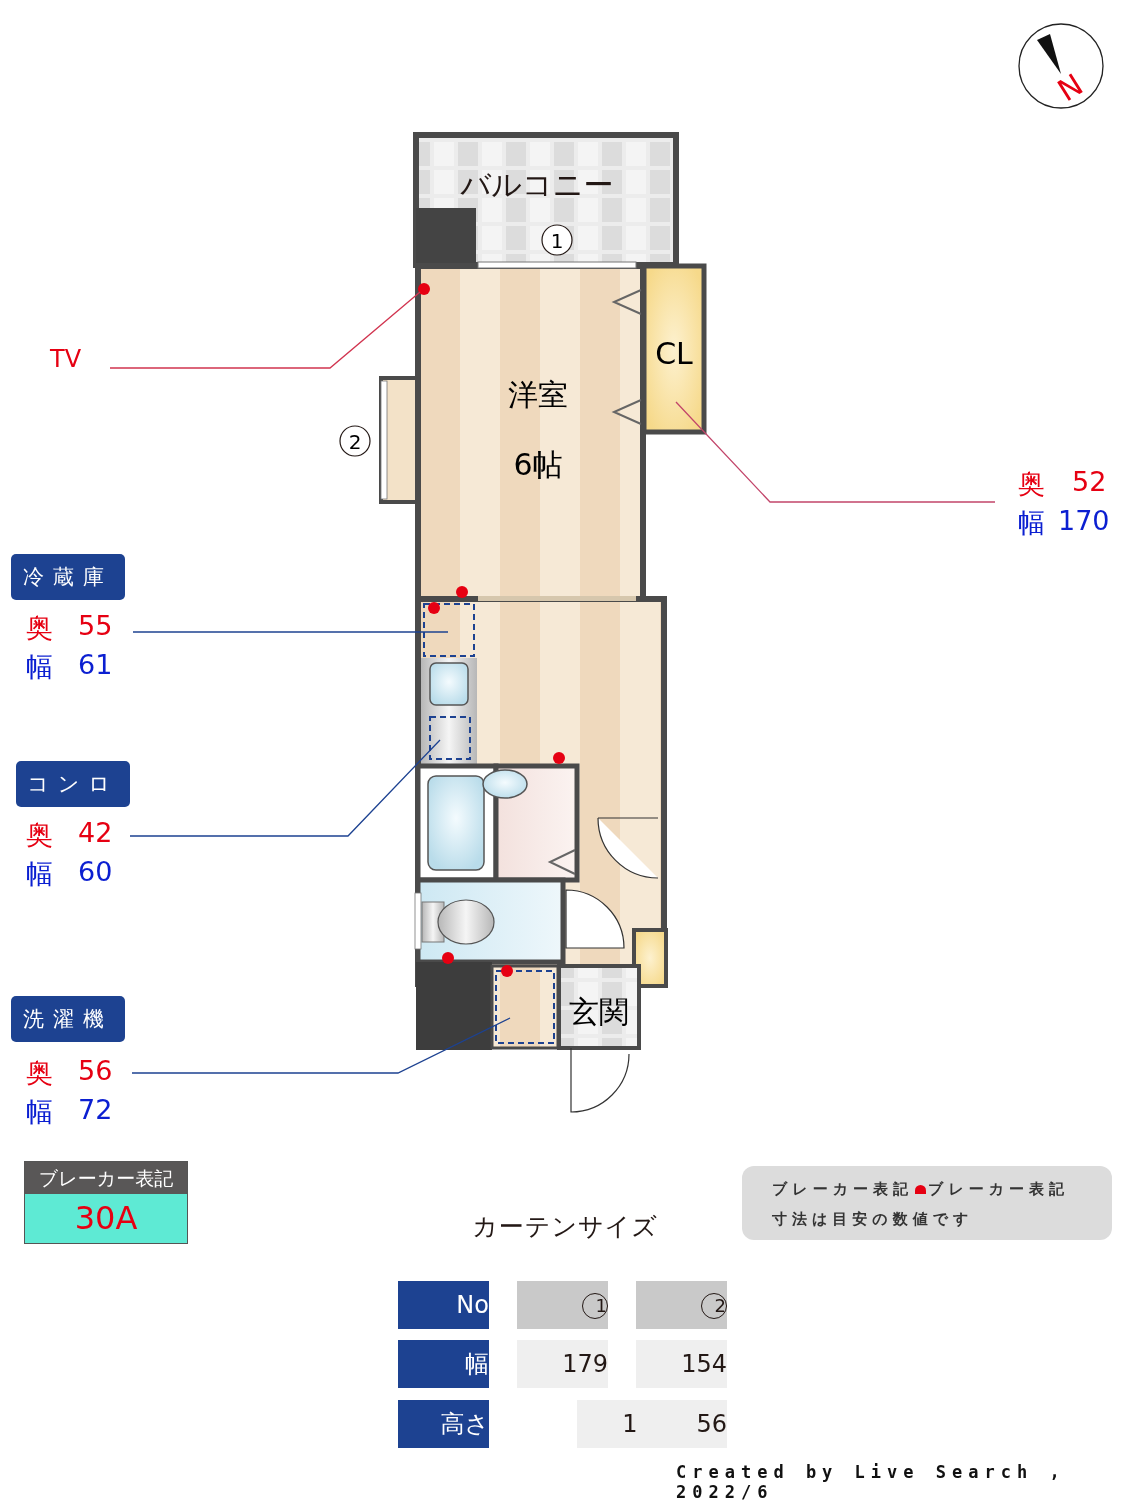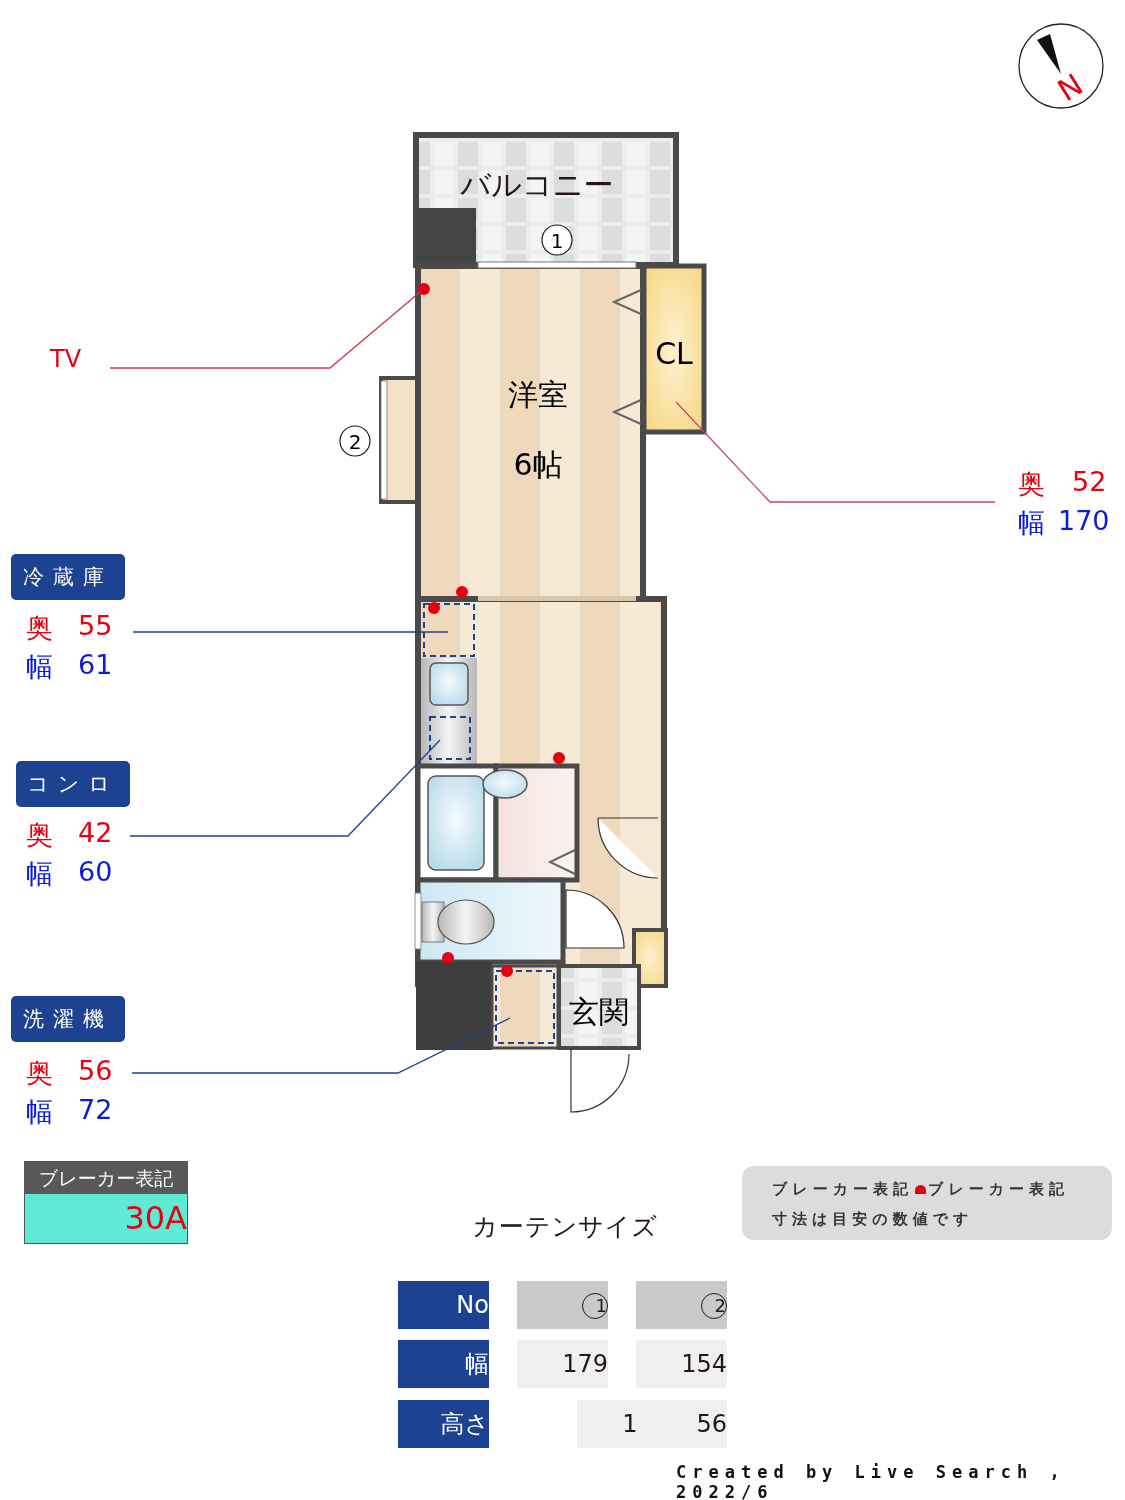--- a/index.html
+++ b/index.html
@@ -13,21 +13,21 @@
                    height:46px; }
   .dim-row { position:absolute; font-size:27px; display:flex; gap:0; }
   .dim-row .k { width:52px; }
   .red { color:#e60012; }
   .blue { color:#0b1fd1; }
 
   .breaker { position:absolute; left:24px; top:1161px; width:162px; height:81px;
              border:1px solid #555; background:#5eead4; }
   .breaker .hd { background:#595757; color:#fff; font-size:19px; text-align:center;
                  height:32px; line-height:32px; }
-  .breaker .val { color:#e60012; font-size:32px; text-align:right; line-height:48px; }
+  .breaker .val { color:#e60012; font-size:32px; text-align:center; line-height:48px; }
 
   .note { position:absolute; left:742px; top:1166px; width:370px; height:74px;
           background:#dcdcdc; border-radius:12px; font-size:15px; letter-spacing:5px;
           font-weight:bold; color:#333; }
   .note .l1 { position:absolute; left:30px; top:14px; }
   .note .l2 { position:absolute; left:30px; top:44px; }
   .note .dot { display:inline-block; width:11px; height:9px; background:#e60012;
                border-radius:6px 6px 0 0; vertical-align:middle; margin:0 2px; }
 
   .curtain-title { position:absolute; left:440px; top:1210px; width:250px; text-align:center;

